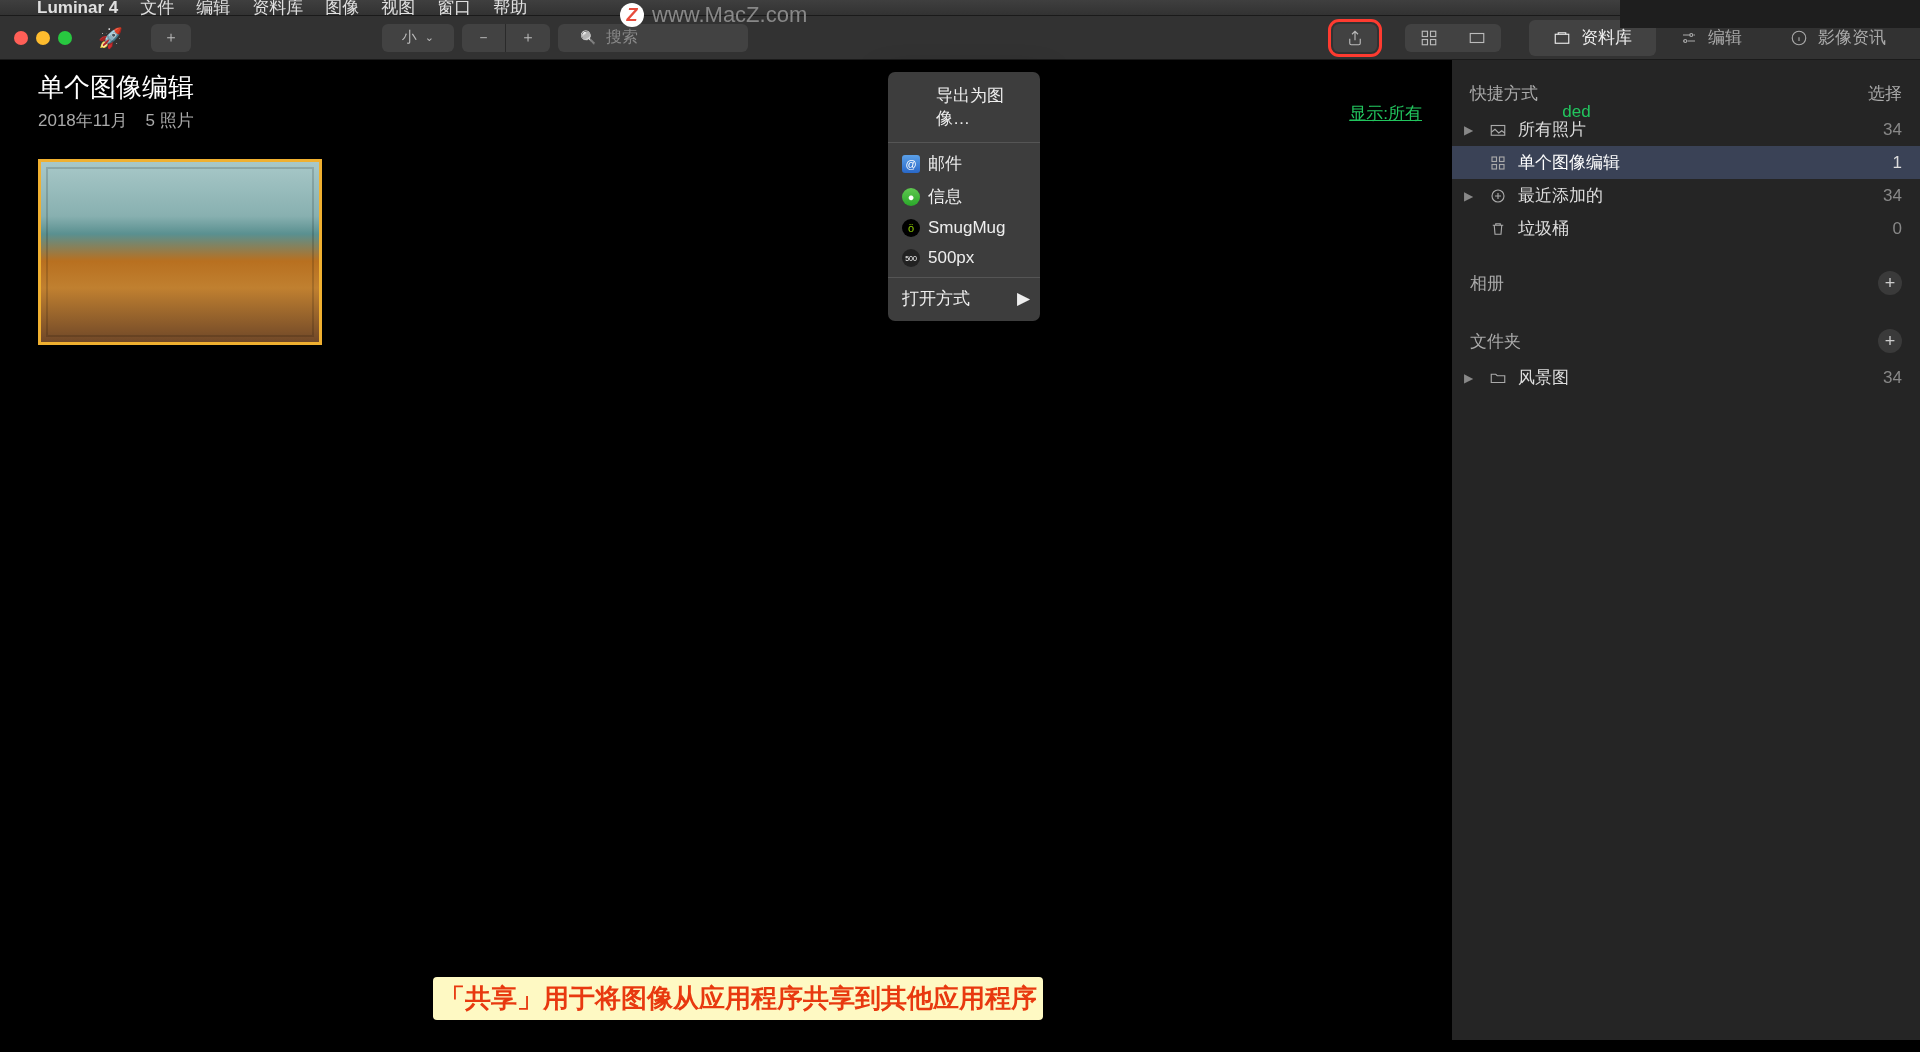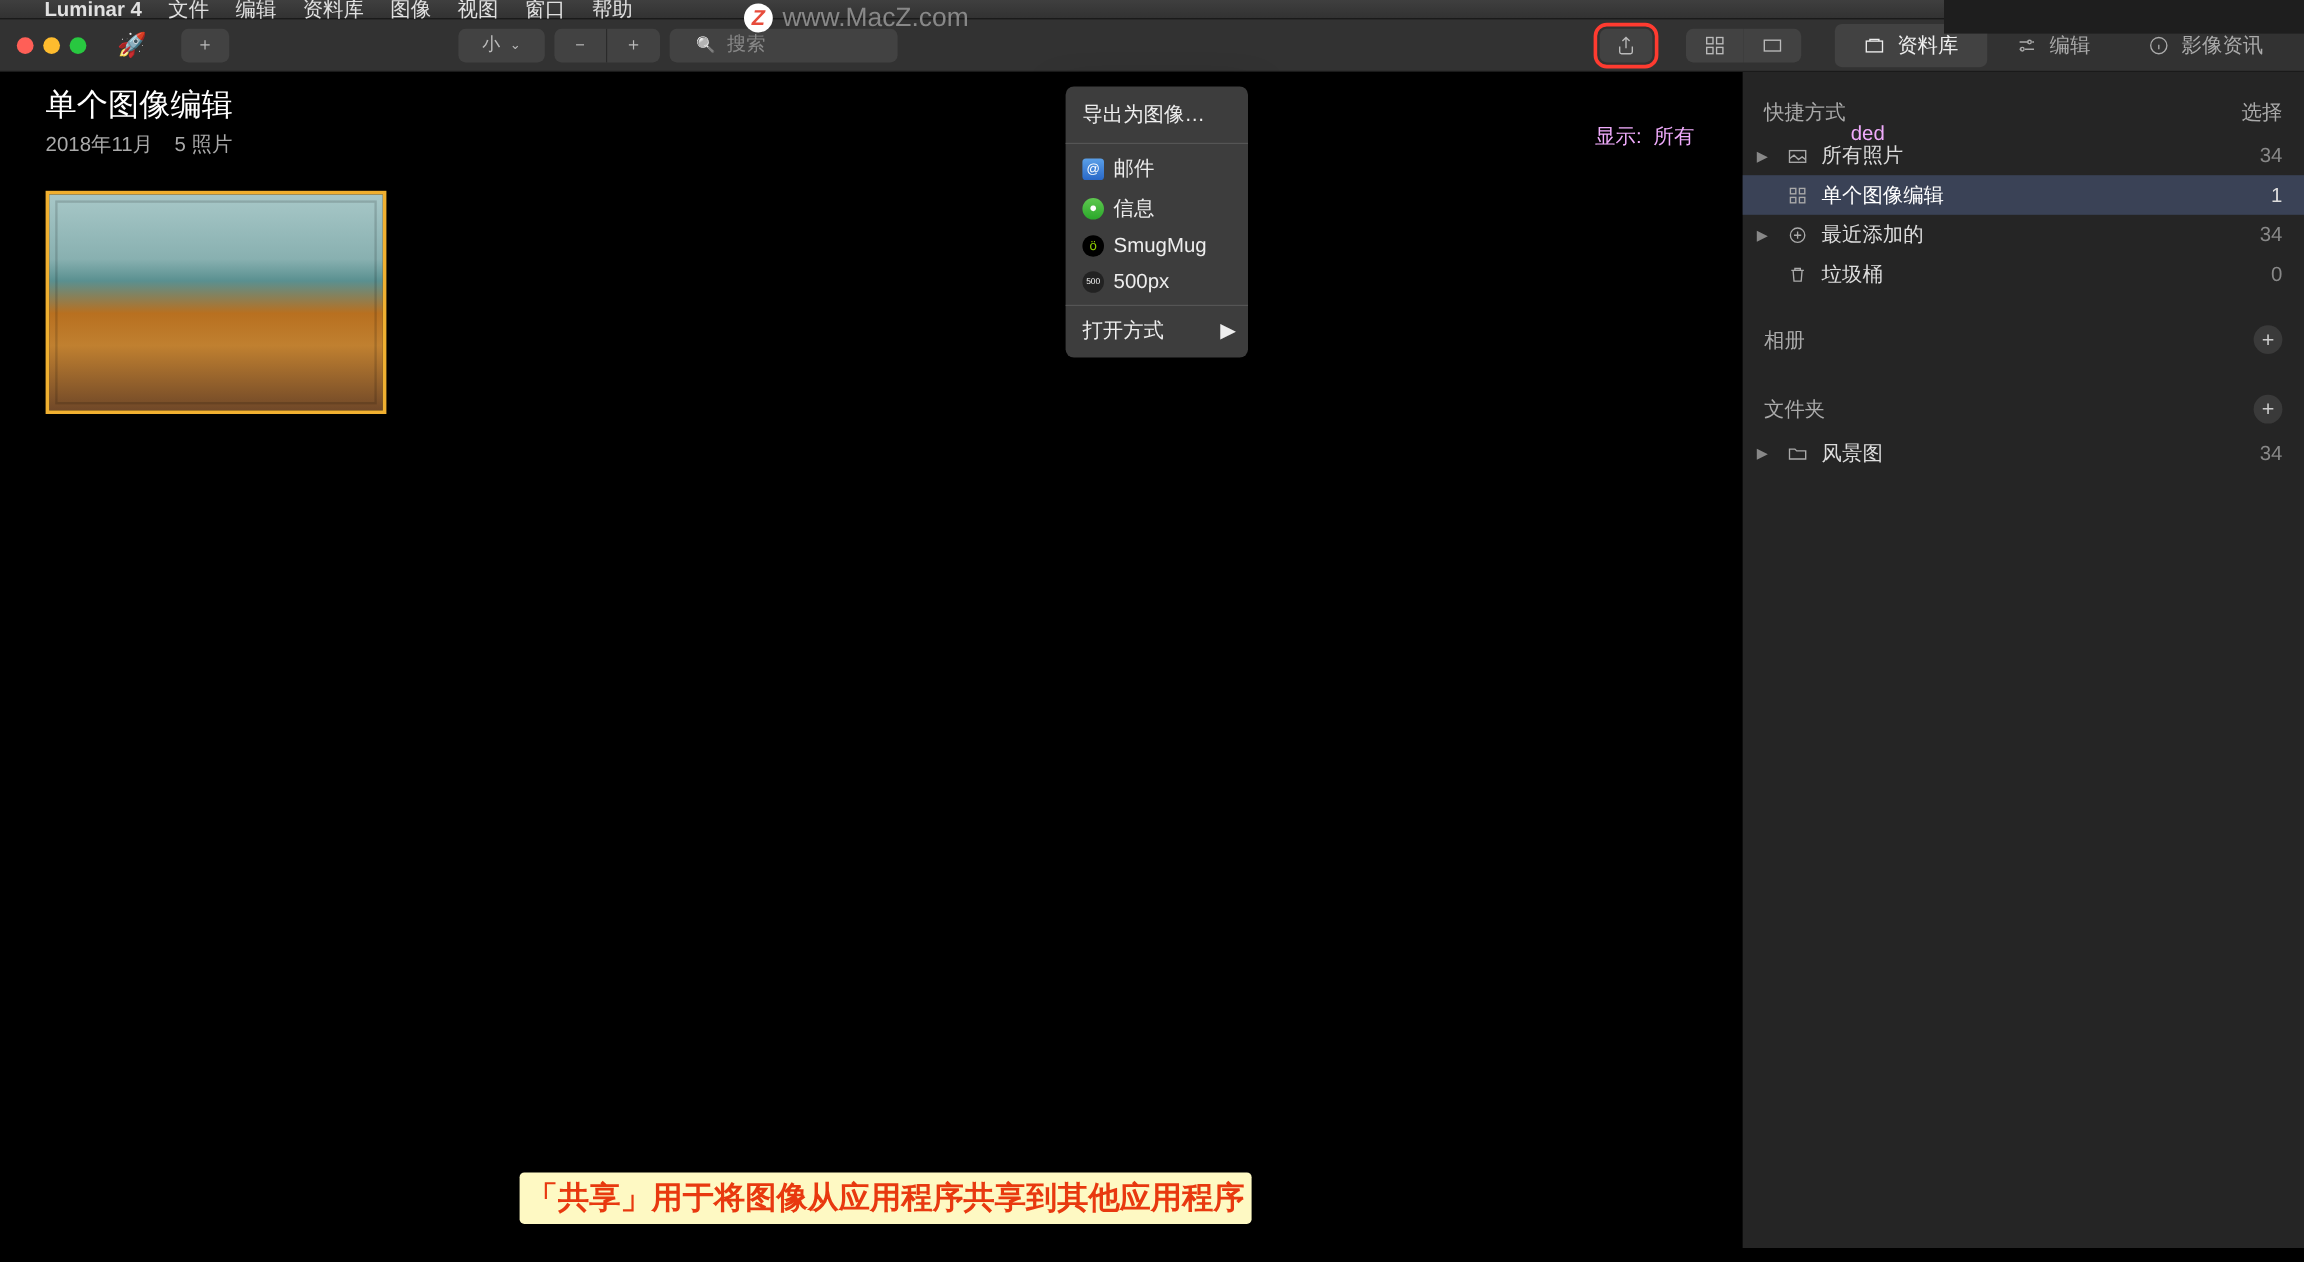--- a/index.html
+++ b/index.html
@@ -160,23 +160,23 @@
       display: flex;
       gap: 18px;
       margin-bottom: 27px;
     }
     
     .display-filter {
       position: absolute;
       right: 30px;
       top: 42px;
       font-size: 17px;
-      color: #f0abfc;
-      display: flex;
-      gap: 10px;
+      color: #22c55e;
+      display: flex;
+      text-decoration: underline;
     }
     
     .thumb {
       width: 284px;
       height: 186px;
       border: 3px solid #f0b030;
       background: linear-gradient(180deg, #a8c8c8 0%, #88b0b0 30%, #5a9090 40%, #b87020 55%, #c08030 70%, #704828 100%);
       position: relative;
       overflow: hidden;
     }
@@ -200,21 +200,21 @@
       z-index: 50;
       font-size: 17px;
     }
     .share-menu-item {
       padding: 5px 14px;
       display: flex;
       align-items: center;
       gap: 8px;
       color: #eee;
     }
-    .share-menu-item.header { padding: 6px 14px 8px;}
+    .share-menu-item.header { padding: 6px 14px 8px; margin-left: 34px;}
     .share-sep { height: 1px; background: #555; margin: 4px 0; }
     .share-icon { width: 18px; height: 18px; border-radius: 3px; display:flex; align-items:center; justify-content:center; font-size:11px; color:#fff;}
     .si-mail { background: linear-gradient(#5ba0e8,#2968c8); }
     .si-msg { background: linear-gradient(#5fc850,#2aa82a); border-radius:50%;}
     .si-smug { background: #000; color:#8fce00; border-radius:50%;}
     .si-500 { background: #222; border-radius:50%; font-size: 7px;}
     .share-menu-item.openwith { justify-content: space-between; padding-right: 10px;}
     
     
     .sb-section-hdr {

